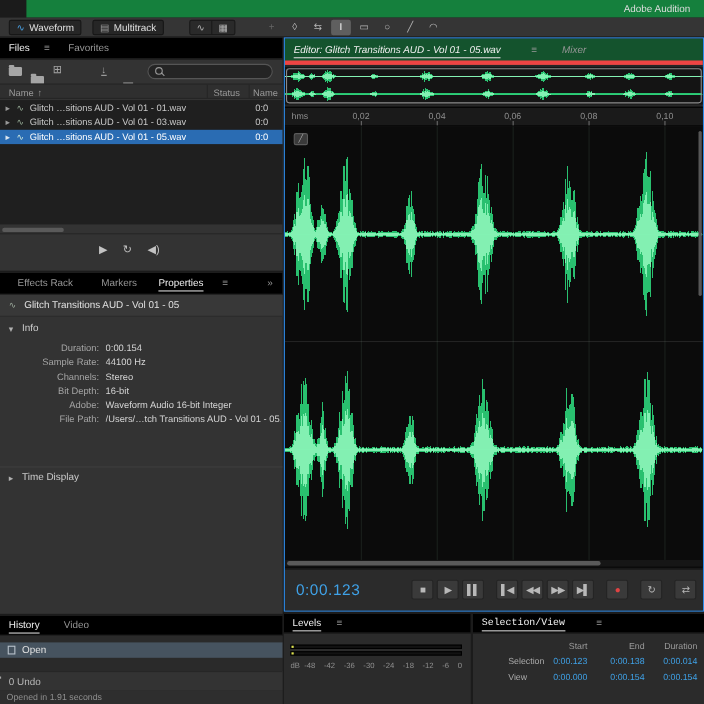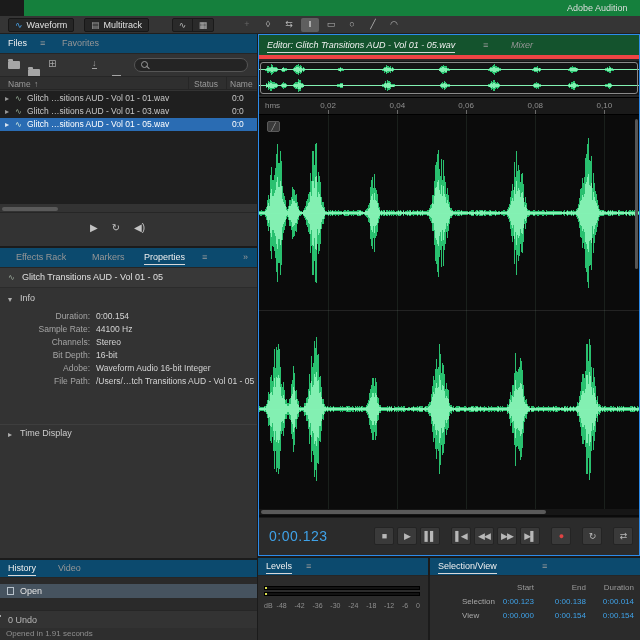--- a/index.html
+++ b/index.html
@@ -19,21 +19,21 @@
   #view-toggle-group{position:absolute;left:172px;top:2px;height:14px;display:flex;background:#2a2a2a;border:1px solid #1a1a1a;border-radius:2px;}
   #view-toggle-group .vcell{width:20px;text-align:center;line-height:12px;font-size:9px;color:#b5b5b5;border-right:1px solid #1a1a1a;}
   #view-toggle-group .vcell:last-child{border-right:none;}
   #tools-container{position:absolute;left:238px;top:2px;height:14px;display:flex;gap:3px;}
   .tool{width:18px;height:14px;line-height:13px;text-align:center;color:#b5b5b5;font-size:9px;border-radius:2px;}
   .tool.active{background:#5f5f5f;color:#fff;}
   .tool.dim{color:#666;}
 
   
   .panel{position:absolute;background:#333;overflow:hidden;}
-  .tabbar{position:absolute;left:0;top:0;right:0;background:#0c4a6e;border-bottom:1px solid #262626;}
+  .tabbar{position:absolute;left:0;top:0;right:0;background:#000000;border-bottom:1px solid #262626;}
   .tab-active{color:#f0f0f0;}
   .tab-inactive{color:#969696;}
   .underline{border-bottom:1px solid #d8d8d8;padding-bottom:2px;}
   .burger{color:#9a9a9a;font-size:9px;}
   .abs{position:absolute;}
 
   
   #files-panel{left:0;top:34px;width:257px;height:212px;}
   #files-actions{position:absolute;left:0;top:20px;width:100%;height:22px;}
   .folder-icon{width:12px;height:8px;background:#a5a5a5;border-radius:1px;position:relative;}
@@ -375,21 +375,21 @@
           <span>-18</span>
           <span>-12</span>
           <span>-6</span>
           <span>0</span>
         </div>
     </div>
   </div>
 
   <div id="selview-panel" class="panel">
     <div class="tabbar" style="height:18px;">
-      <span class="abs tab-active underline" style="left:8px;top:3px;">Selection/View</span>
+      <span class="abs tab-active underline" style="left:8px;top:3px;font-family:Liberation Mono, monospace;">Selection/View</span>
       <span class="abs burger" style="left:112px;top:3px;">≡</span>
     </div>
     <div class="sv-row sv-head" style="top:24px;">
       <span class="c"></span>
       <span class="c">Start</span>
       <span class="c">End</span>
       <span class="c">Duration</span>
     </div>
     <div class="sv-row" style="top:38px;">
       <span class="sv-label">Selection</span>

